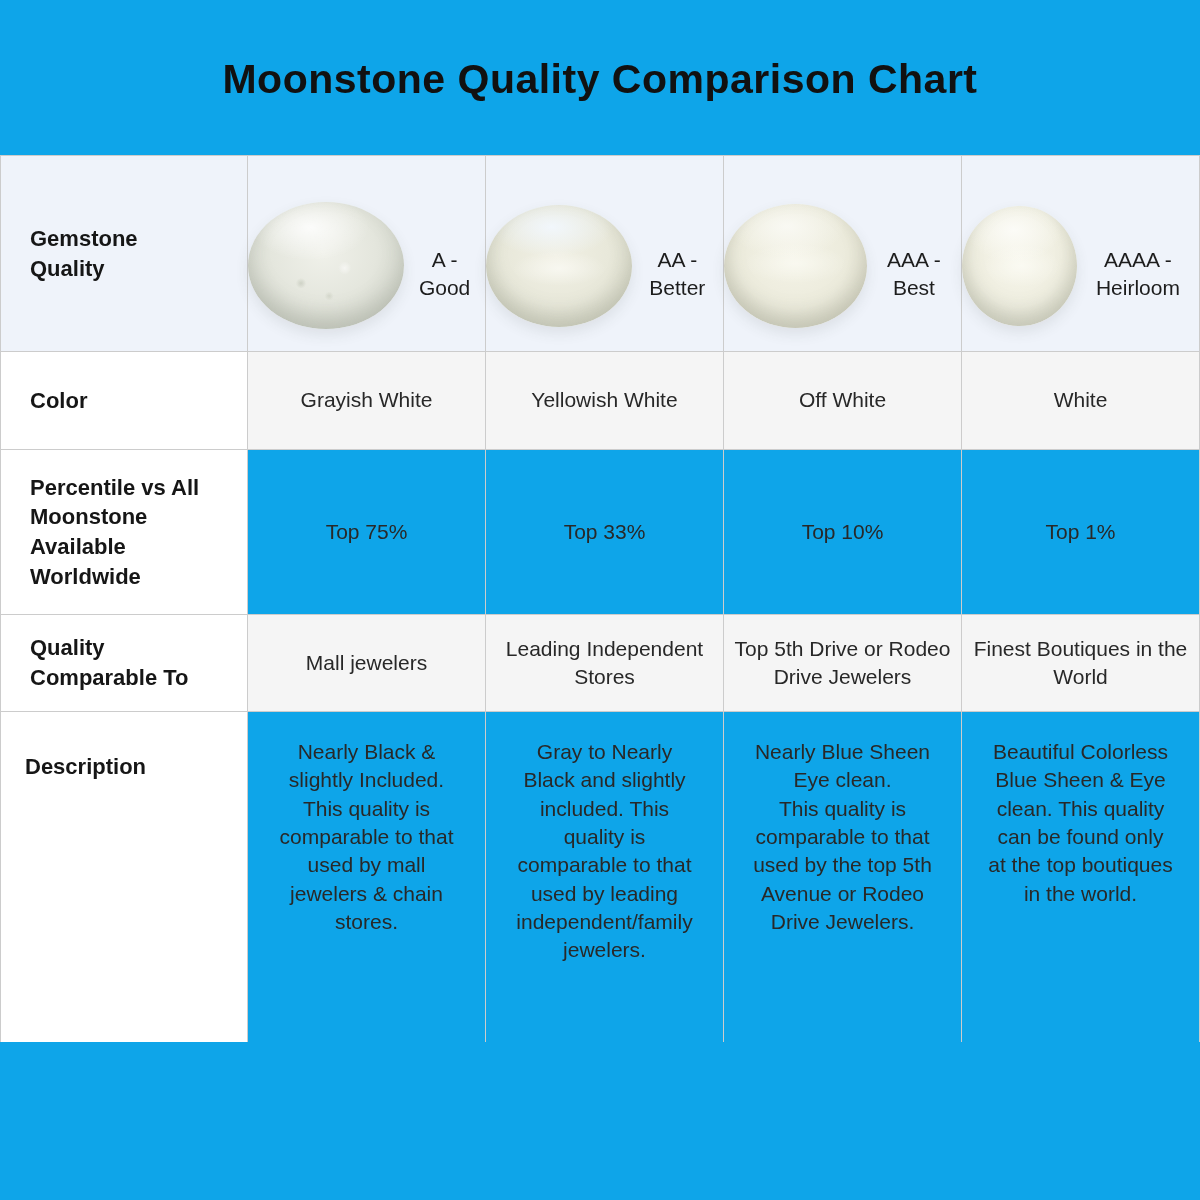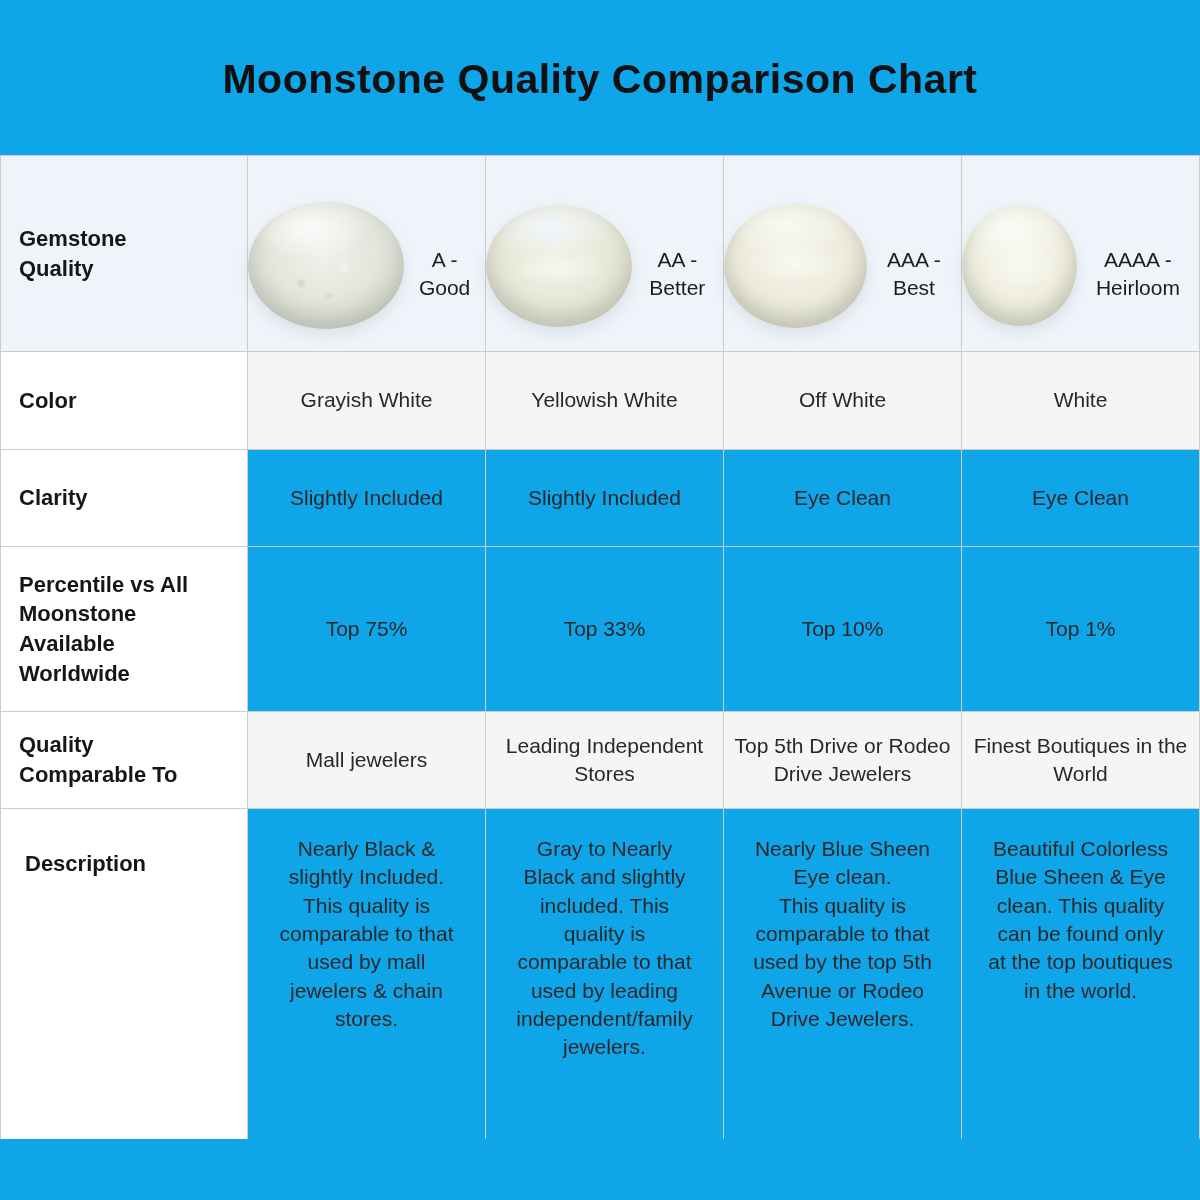--- a/index.html
+++ b/index.html
@@ -27,21 +27,21 @@
     border:1px solid var(--border);
     vertical-align:middle;
     text-align:center;
     font-size:21px;
     color:var(--data-color);
     padding:6px 10px;
     line-height:1.35;
   }
   td.label-cell{
     text-align:left;
-    padding:6px 30px 6px 18px;
+    padding:6px 30px 6px 29px;
     font-size:22px;
     font-weight:700;
     color:var(--label-color);
     white-space:pre-line;
     line-height:1.35;
     background:#fff;
   }
   tr.header-row td{background:var(--header-row-bg);height:196px;}
   tr.header-row td.label-cell{background:var(--header-row-bg);}
   tr.stripe td{background:var(--stripe-bg);margin-left:8px;}
@@ -139,27 +139,20 @@
     </tr>
 
     <tr class="stripe r-color">
       <td class="label-cell">Color</td>
       <td>Grayish White</td>
       <td>Yellowish White</td>
       <td>Off White</td>
       <td>White</td>
     </tr>
 
-    <tr class="r-clarity">
-      <td class="label-cell">Clarity</td>
-      <td>Slightly Included</td>
-      <td>Slightly Included</td>
-      <td>Eye Clean</td>
-      <td>Eye Clean</td>
-    </tr>
 
 
     <tr class="r-percentile">
       <td class="label-cell">Percentile vs All
 Moonstone
 Available
 Worldwide</td>
       <td>Top 75%</td>
       <td>Top 33%</td>
       <td>Top 10%</td>

